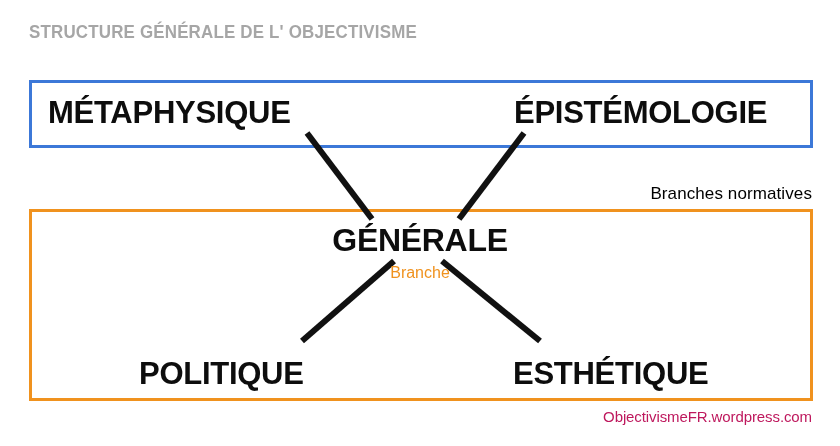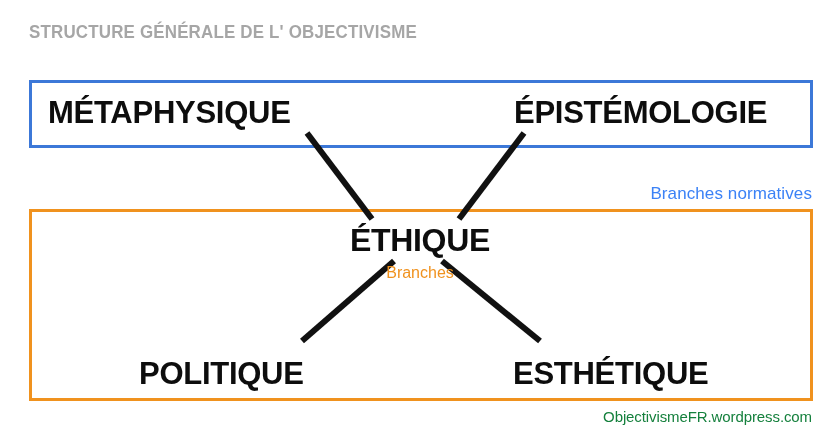--- a/index.html
+++ b/index.html
@@ -42,21 +42,21 @@
     letter-spacing: 0.1px;
   }
   #label-fondamentales {
     right: 28px;
     top: 58px;
     color: #4a7fdc;
   }
   #label-normatives {
     right: 28px;
     top: 184px;
-    color: #3b82f6;
+    color: #000000;
     margin-left: 44px;
   }
 
   
   .branch-box {
     position: absolute;
     box-sizing: border-box;
     background: transparent;
   }
   #box-fundamental {
@@ -137,21 +137,21 @@
     height: 446px;
     pointer-events: none;
   }
 
   
   #footer-credit {
     position: absolute;
     right: 28px;
     top: 408px;
     font-size: 15px;
-    color: #15803d;
+    color: #be185d;
     white-space: nowrap;
     letter-spacing: -0.1px;
     text-align: right;
   }
 </style>
 </head>
 <body>
 
 <div id="canvas">
 
@@ -168,24 +168,24 @@
     <line x1="307" y1="133" x2="372" y2="219" stroke="#111111" stroke-width="6" stroke-linecap="butt"></line>
     <line x1="524" y1="133" x2="459" y2="219" stroke="#111111" stroke-width="6" stroke-linecap="butt"></line>
     <line x1="394" y1="261" x2="302" y2="341" stroke="#111111" stroke-width="6" stroke-linecap="butt"></line>
     <line x1="442" y1="261" x2="540" y2="341" stroke="#111111" stroke-width="6" stroke-linecap="butt"></line>
   </svg>
 
   <div class="branch-name" id="branch-metaphysique">MÉTAPHYSIQUE</div>
 
   <div class="branch-name" id="branch-epistemologie">ÉPISTÉMOLOGIE</div>
 
-  <div class="branch-name" id="branch-ethique">ÉTHIQUE</div>
+  <div class="branch-name" id="branch-ethique">GÉNÉRALE</div>
 
   <div id="caption-branche-centrale">
-    <span class="cap-line">Branches</span>
+    <span class="cap-line">Branche</span>
   </div>
 
   <div class="branch-name" id="branch-politique">POLITIQUE</div>
 
   <div class="branch-name" id="branch-esthetique">ESTHÉTIQUE</div>
 
   <div id="footer-credit">ObjectivismeFR.wordpress.com</div>
 
 </div>
 

